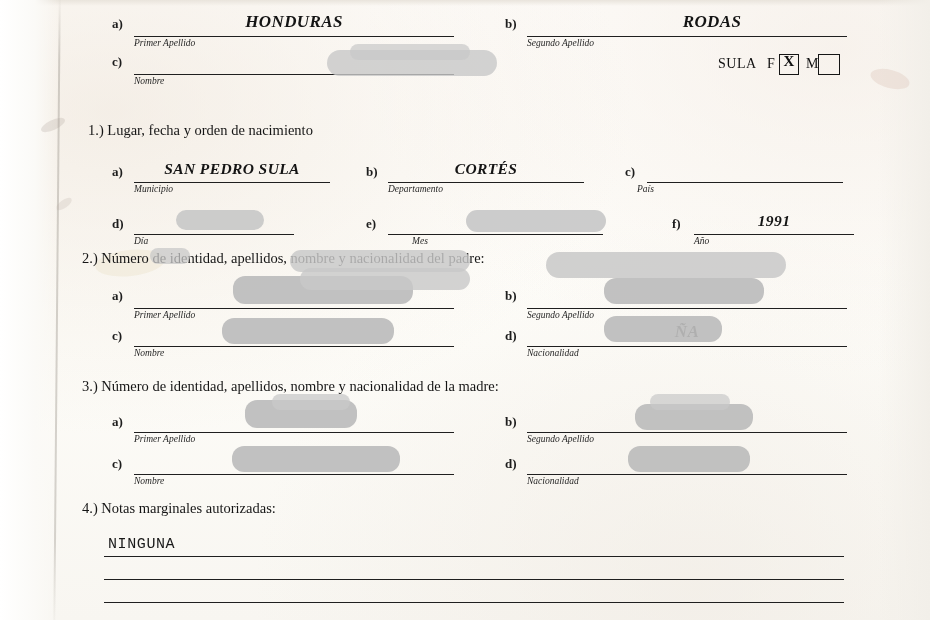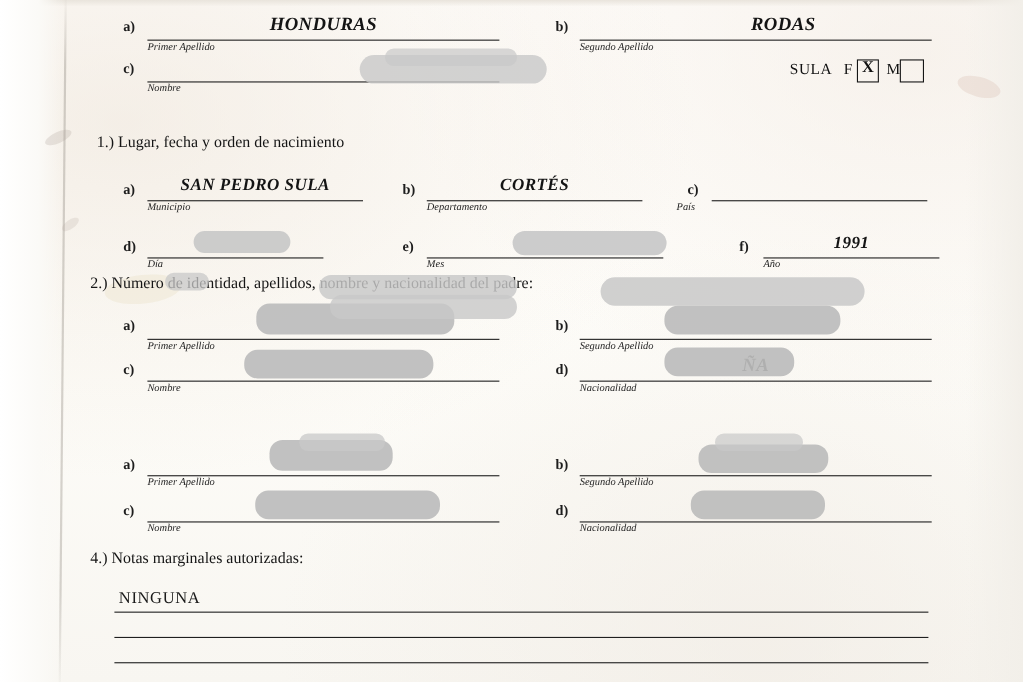--- a/index.html
+++ b/index.html
@@ -119,21 +119,21 @@
     position: absolute;
     left: 0; right: 0; top: -2px;
     text-align: center;
     font-family: "Liberation Serif", serif;
     font-size: 15px;
     font-weight: 700;
     color: #111;
   }
   .typed {
     position: absolute;
-    font-family: Liberation Serif, serif;
+    font-family: Liberation Mono, monospace;
     font-size: 15px;
     color: #1a1a1a;
     letter-spacing: 0.6px;
     white-space: nowrap;
   }
   
   .redact {
     position: absolute;
     background: #c9c9c9;
     opacity: 0.92;
@@ -200,32 +200,32 @@
   <div class="fieldvalue" style="left:134px; top:160px; width:196px; font-size:15.5px;">SAN PEDRO SULA</div>
   <div class="caption" style="left:134px; top:184px; width:196px;">Municipio</div>
 
   <div class="label-letter abs" style="left:366px; top:164px;">b)</div>
   <div class="rule" style="left:388px; top:182px; width:196px;"></div>
   <div class="fieldvalue" style="left:388px; top:160px; width:196px; font-size:15.5px;">CORTÉS</div>
   <div class="caption" style="left:388px; top:184px; width:196px;">Departamento</div>
 
   <div class="label-letter abs" style="left:625px; top:164px;">c)</div>
   <div class="rule" style="left:647px; top:182px; width:196px;"></div>
-  <div class="caption" style="left:615px; top:184px; width:196px;font-style:italic;">País</div>
+  <div class="caption" style="left:637px; top:184px; width:196px;font-style:italic;">País</div>
 
   <div class="label-letter abs" style="left:112px; top:216px;">d)</div>
   <div class="rule" style="left:134px; top:234px; width:160px;"></div>
   <div class="fieldvalue" style="left:134px; top:212px; width:160px; font-size:15.5px;"></div>
   <div class="caption" style="left:134px; top:236px; width:160px;">Día</div>
   <div class="redact" style="left:176px; top:210px; width:88px; height:20px;"></div>
 
   <div class="label-letter abs" style="left:366px; top:216px;">e)</div>
   <div class="rule" style="left:388px; top:234px; width:215px;"></div>
   <div class="fieldvalue" style="left:388px; top:212px; width:215px; font-size:15.5px;"></div>
-  <div class="caption" style="left:388px; top:236px; width:215px;">Mes</div>
+  <div class="caption" style="left:412px; top:236px; width:215px;">Mes</div>
   <div class="redact" style="left:466px; top:210px; width:140px; height:22px;"></div>
 
   <div class="label-letter abs" style="left:672px; top:216px;">f)</div>
   <div class="rule" style="left:694px; top:234px; width:160px;"></div>
   <div class="fieldvalue" style="left:694px; top:212px; width:160px; font-size:15.5px;">1991</div>
   <div class="caption" style="left:694px; top:236px; width:160px;">Año</div>
 
   <div class="bodytext" style="left:82px; top:250px;">2.) Número de identidad, apellidos, nombre y nacionalidad del padre:</div>
   <div class="redact soft" style="left:150px; top:248px; width:40px; height:16px; opacity:.75;"></div>
   <div class="redact soft" style="left:290px; top:250px; width:180px; height:22px; opacity:.82;"></div>
@@ -249,20 +249,21 @@
   <div class="fieldvalue" style="left:134px; top:322px; width:320px;"></div>
   <div class="caption" style="left:134px; top:348px; width:320px;">Nombre</div>
   <div class="redact dark" style="left:222px; top:318px; width:172px; height:26px;"></div>
 
   <div class="label-letter abs" style="left:505px; top:328px;">d)</div>
   <div class="rule" style="left:527px; top:346px; width:320px;"></div>
   <div class="fieldvalue" style="left:527px; top:322px; width:320px;">ÑA</div>
   <div class="caption" style="left:527px; top:348px; width:320px;">Nacionalidad</div>
   <div class="redact dark" style="left:604px; top:316px; width:118px; height:26px;"></div>
 
+  <div class="bodytext" style="left:82px; top:378px;">3.) Número de identidad, apellidos, nombre y nacionalidad de la madre:</div>
 
   <div class="label-letter abs" style="left:112px; top:414px;">a)</div>
   <div class="rule" style="left:134px; top:432px; width:320px;"></div>
   <div class="fieldvalue" style="left:134px; top:408px; width:320px;"></div>
   <div class="caption" style="left:134px; top:434px; width:320px;">Primer Apellido</div>
   <div class="redact dark" style="left:245px; top:400px; width:112px; height:28px;"></div>
   <div class="redact soft" style="left:272px; top:394px; width:78px; height:16px; opacity:.75;"></div>
 
   <div class="label-letter abs" style="left:505px; top:414px;">b)</div>
   <div class="rule" style="left:527px; top:432px; width:320px;"></div>

